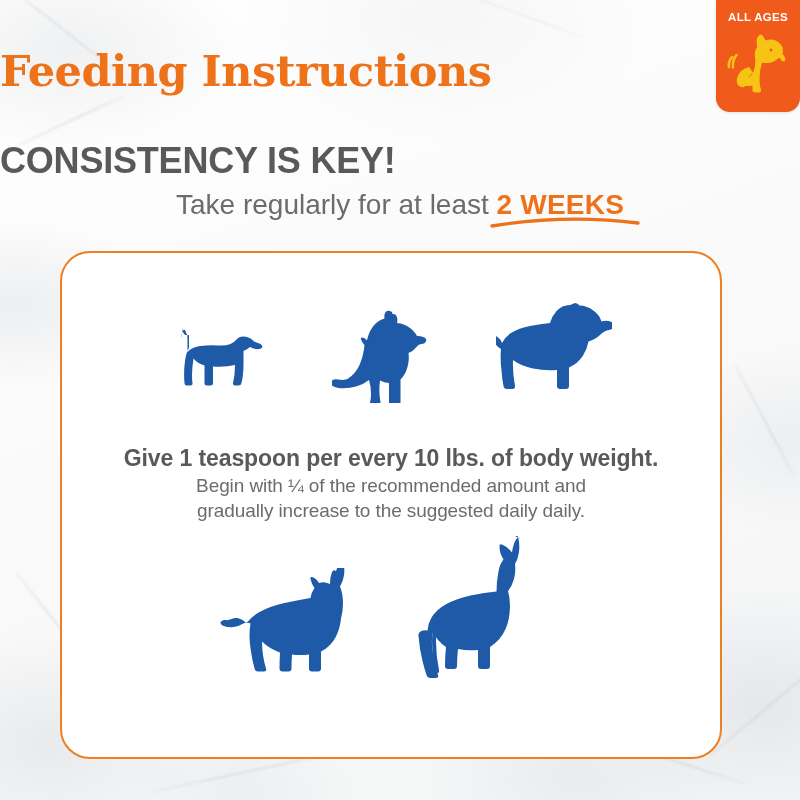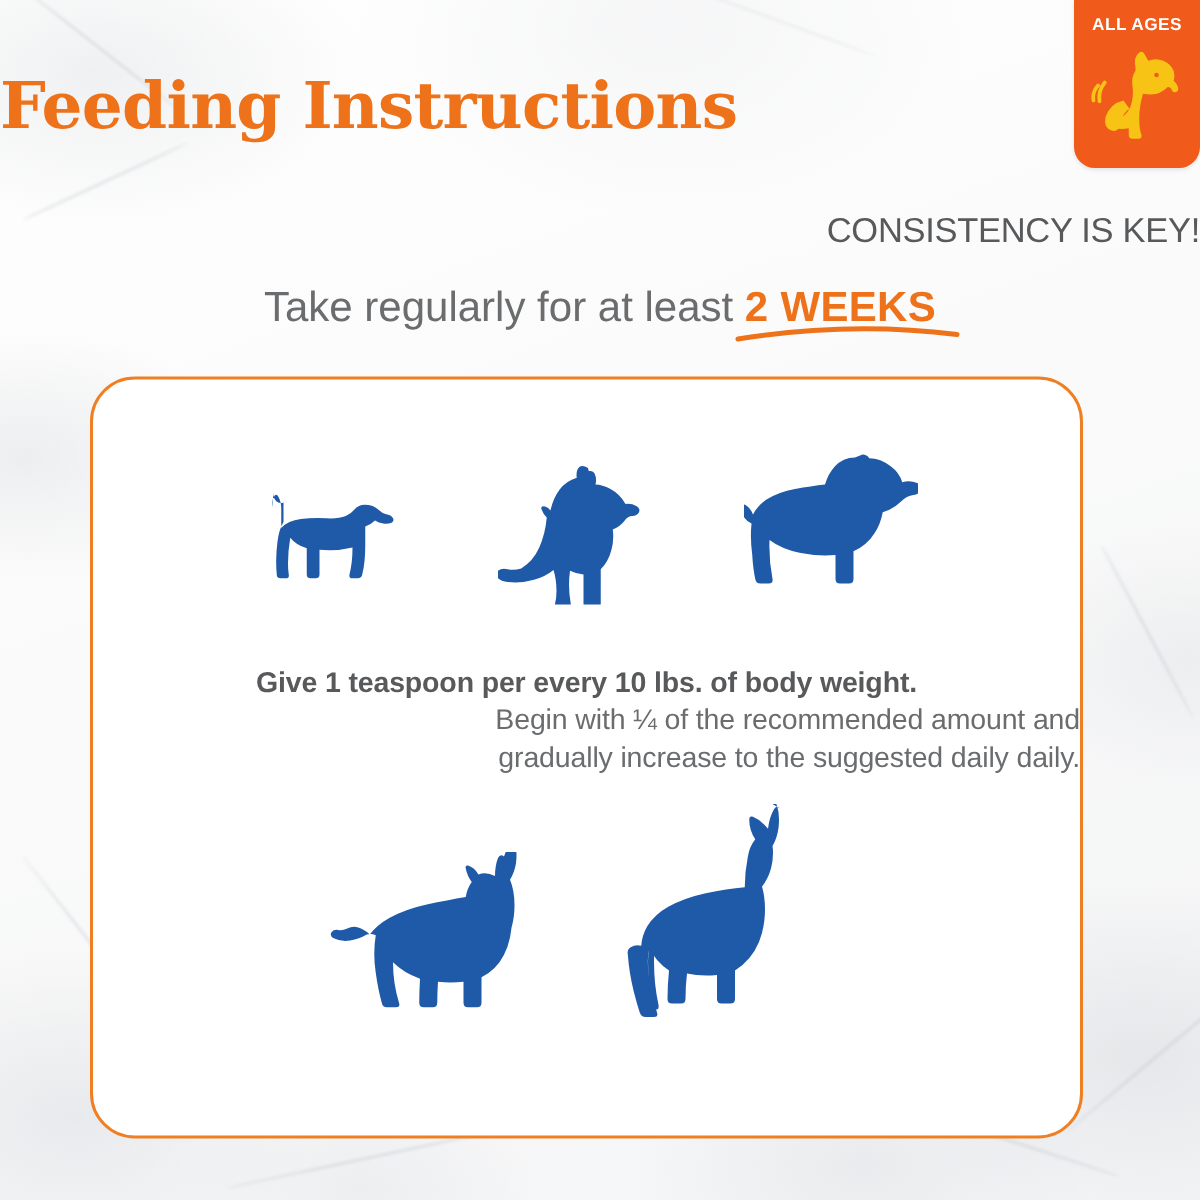--- a/index.html
+++ b/index.html
@@ -96,24 +96,24 @@
     font-weight: bold;
     font-family: "DejaVu Serif", "Liberation Serif", serif;
     letter-spacing: -0.5px;
     white-space: nowrap;
   }
   .subtitle {
     position: absolute;
     top: 140px;
     left: 0;
     width: 800px;
-    text-align: right;
+    text-align: left;
     color: #58595b;
-    font-size: 23px;
-    font-weight: normal;
+    font-size: 36px;
+    font-weight: bold;
     letter-spacing: -0.2px;
     font-family: "Liberation Sans", sans-serif;
   }
   .tagline {
     position: absolute;
     top: 189px;
     left: 0;
     width: 800px;
     text-align: center;
     color: #6a6c6e;
@@ -168,32 +168,31 @@
 
   .instructions {
     position: absolute;
     left: 0; right: 0;
     top: 192px;
     text-align: center;
     font-family: "Liberation Sans", sans-serif;
   }
   .instr-bold {
     color: #58595b;
-    font-size: 19px;
+    font-size: 23px;
     font-weight: bold;
     letter-spacing: -0.1px;
     white-space: nowrap;
   }
   .instr-line {
     color: #6a6c6e;
     font-size: 19px;
     margin-top: 3px;
     letter-spacing: -0.1px;
     white-space: nowrap;
-    text-align: right;
   }
 </style>
 </head>
 <body>
 
 <div id="page">
 
   <div class="marble">
     <span class="vein v1"></span>
     <span class="vein v2"></span>

